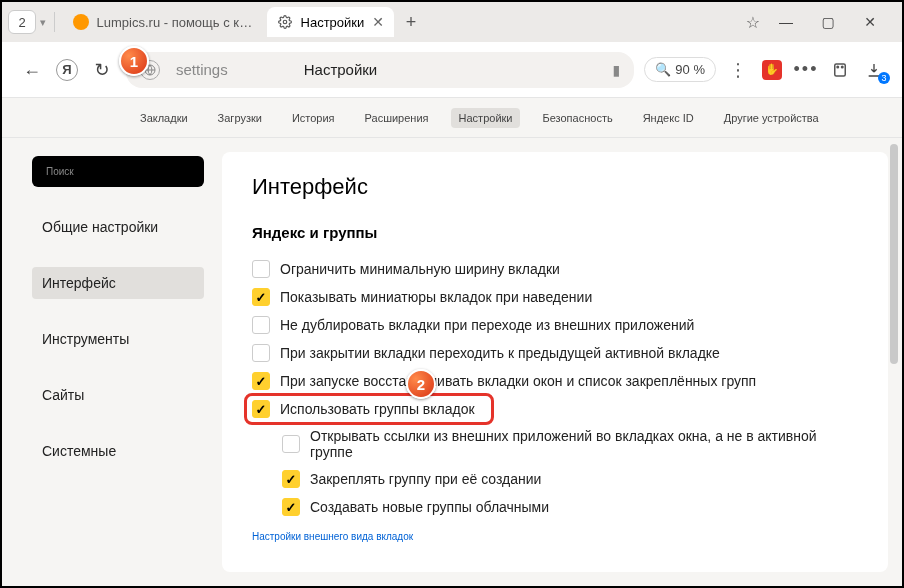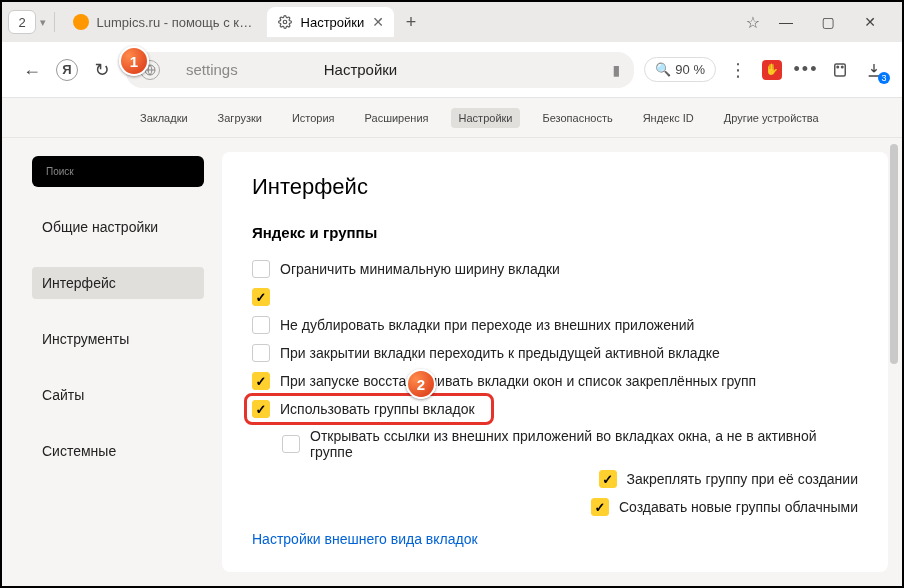--- a/index.html
+++ b/index.html
@@ -18,21 +18,21 @@
 .tab-close { color: #666; font-size: 14px; cursor: pointer; }
 .new-tab { width: 26px; height: 26px; display: flex; align-items: center; justify-content: center; font-size: 18px; color: #555; border-radius: 50%; }
 .tab-spacer { flex: 1; }
 .win-controls { display: flex; gap: 18px; padding-right: 14px; align-items: center; }
 .win-btn { width: 24px; height: 24px; display: flex; align-items: center; justify-content: center; color: #444; font-size: 14px; }
 .bookstar { font-size: 16px; color: #555; margin-right: 10px; }
 
 
 .toolbar { height: 56px; background: #fff; display: flex; align-items: center; padding: 0 16px; gap: 10px; border-bottom: 1px solid #e5e5e5; }
 .nav-btn { width: 28px; height: 28px; display: flex; align-items: center; justify-content: center; color: #444; font-size: 18px; }
-.addr-bg { background:#f3f1ef; border-radius: 16px; display:flex; align-items:center; padding: 0 14px; height: 36px; gap: 26px; flex:1; }
+.addr-bg { background:#f3f1ef; border-radius: 16px; display:flex; align-items:center; padding: 0 14px; height: 36px; gap: 16px; flex:1; }
 .addr-globe { width:20px; height:20px; border:1px solid #aaa; border-radius:50%; display:flex; align-items:center; justify-content:center; font-size:11px; color:#888;}
 .addr-text { color:#888; font-size:15px; }
 .addr-title { color:#222; font-size:15px; margin-left: 60px; }
 .addr-spacer { flex:1; }
 .addr-bm { color:#888; font-size:14px; }
 .zoom-pill { border:1px solid #ddd; border-radius: 14px; padding: 4px 10px; font-size: 13px; display:flex; align-items:center; gap:4px; color:#444; }
 .tb-icon { width: 24px; height: 24px; display:flex; align-items:center; justify-content:center; }
 .adblock-icon { width:20px; height:20px; border-radius:4px; background:#e5332a; color:#fff; display:flex; align-items:center; justify-content:center; font-size:11px; font-weight:bold;}
 .dl-badge { position:relative; }
 .dl-badge::after { content:"3"; position:absolute; bottom:-2px; right:-4px; background:#0077ff; color:#fff; font-size:9px; width:12px; height:12px; border-radius:50%; display:flex; align-items:center; justify-content:center; }
@@ -46,25 +46,25 @@
 .main { display:flex; height: calc(588px - 40px - 56px - 40px - 4px); background:#f6f5f3; }
 .sidebar { width: 220px; padding: 18px 18px 18px 30px; }
 .search-box { background:#000000; border-radius:6px; padding: 10px 14px; font-size:10px; color:#888; margin-bottom: 18px; }
 .side-item { padding: 8px 10px; font-size:14px; color:#222; border-radius:4px; margin-bottom:2px; position:relative;margin-top:24px; }
 .side-item.active { background:#e1dfdc; }
 
 .content { flex:1; background:#fff; border-radius:8px; margin: 14px 14px 14px 0; padding: 22px 30px; overflow:auto; position:relative; }
 .content h1 { font-size:22px; font-weight:normal; margin-bottom: 24px; }
 .section-title { font-size:15px; font-weight:bold; margin-bottom: 14px; }
 .chk-row { display:flex; align-items:center; gap:10px; padding: 5px 0; font-size:14px; color:#222; }
-.chk-row.sub { margin-left: 30px; justify-content: flex-end; }
+.chk-row.sub { margin-left: 30px; }
 .chk { width:18px; height:18px; border:1px solid #ccc; border-radius:3px; flex-shrink:0; display:flex; align-items:center; justify-content:center; }
 .chk.checked { background:#ffd02e; border-color:#ffd02e; color:#000; }
 .chk.checked::after { content:"✓"; font-size:13px; font-weight:bold; }
-.link { color:#0062d6; font-size:14px; padding-top:10px; display:block; }
+.link { color:#0062d6; font-size:10px; padding-top:10px; display:block; }
 
 
 .callout { position:absolute; border:3px solid #e5332a; border-radius:8px; pointer-events:none; }
 .badge-num { width:30px; height:30px; border-radius:50%; background: radial-gradient(circle at 30% 30%, #ff8a4a, #d93314); color:#fff; font-weight:bold; display:flex; align-items:center; justify-content:center; border:2px solid #fff; box-shadow:0 1px 3px rgba(0,0,0,0.4); position:absolute; z-index:10; font-size:15px; }
 
 .vsb { position:absolute; right:2px; top:138px; width:10px; height:440px; background:transparent; }
 .vsb-thumb { width:8px; height:220px; background:#c9c9c9; border-radius:4px; margin-top:4px; }
 </style>
 </head>
 <body>
@@ -161,20 +161,21 @@
   <div class="content">
     <h1>Интерфейс</h1>
     <div class="section-title">Яндекс и группы</div>
 
     <div class="chk-row">
         <span class="chk"></span>
         <span>Ограничить минимальную ширину вкладки</span>
       </div>
     <div class="chk-row">
         <span class="chk checked"></span>
+        <span>Показывать миниатюры вкладок при наведении</span>
       </div>
     <div class="chk-row">
         <span class="chk"></span>
         <span>Не дублировать вкладки при переходе из внешних приложений</span>
       </div>
     <div class="chk-row">
         <span class="chk"></span>
         <span>При закрытии вкладки переходить к предыдущей активной вкладке</span>
       </div>
     <div class="chk-row">

